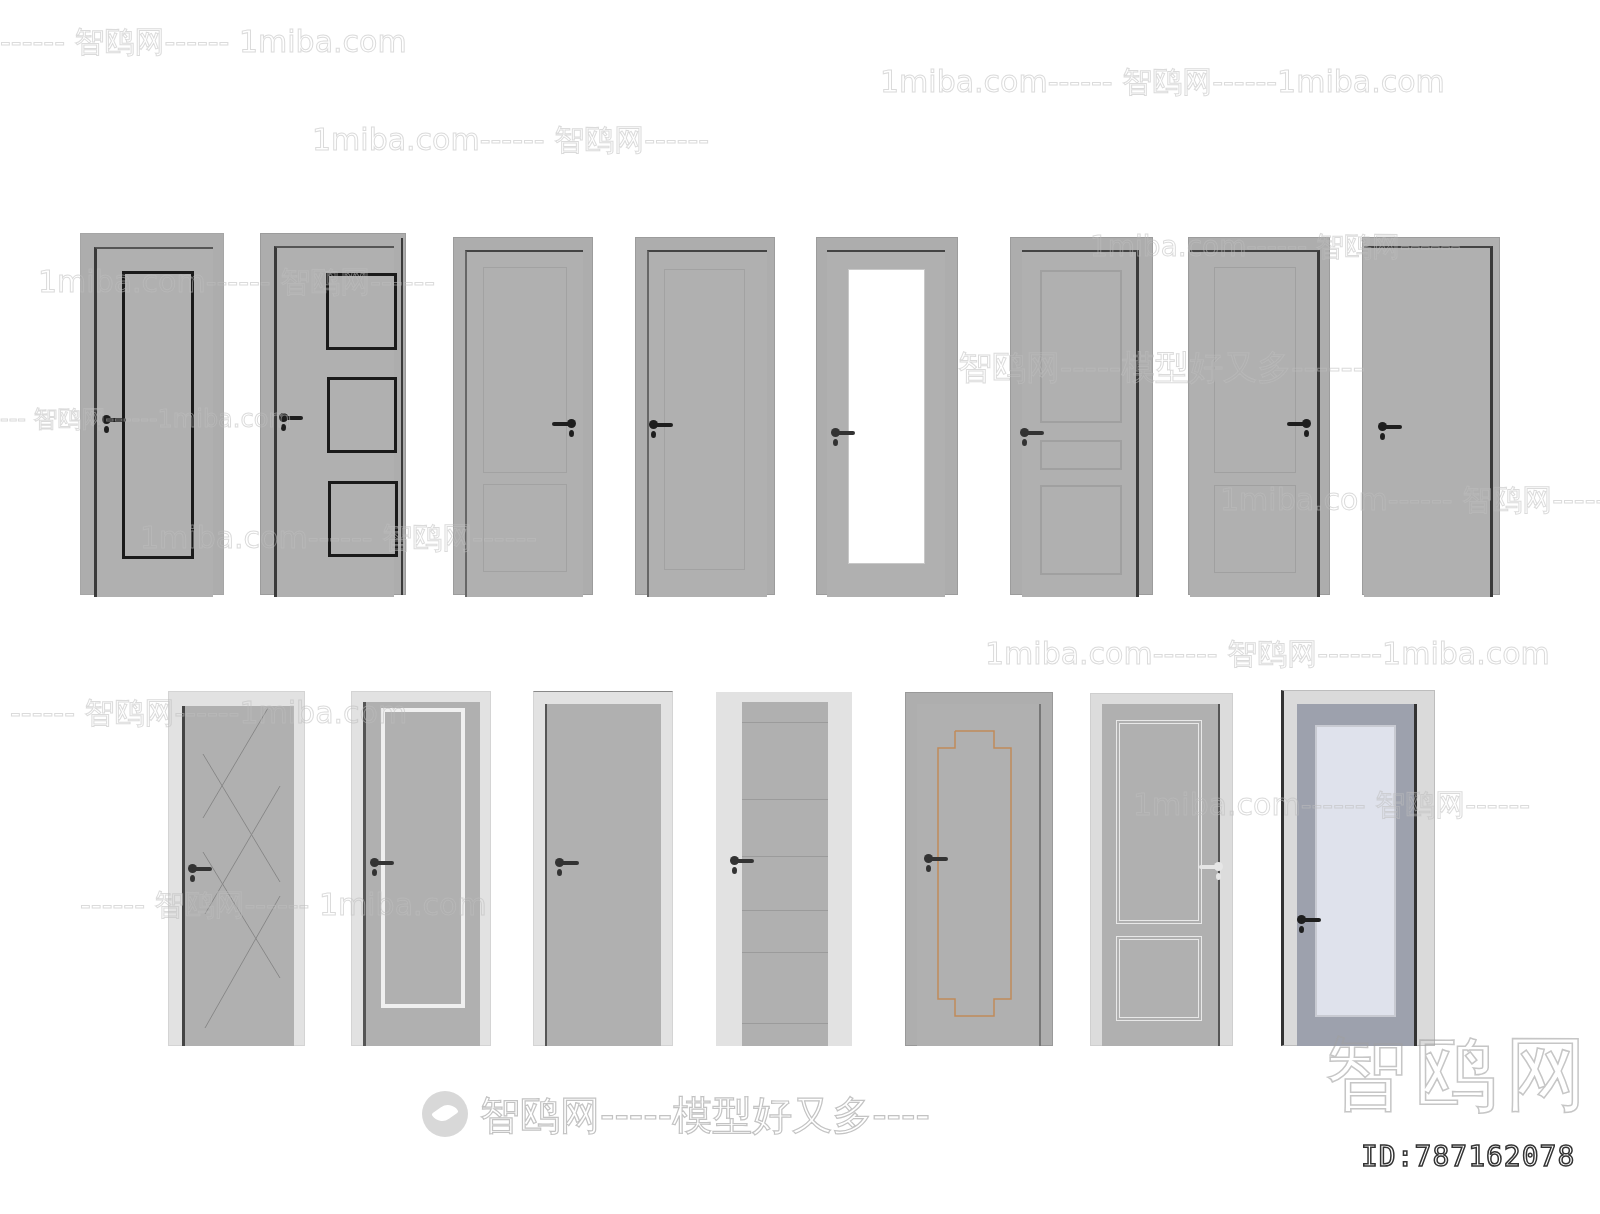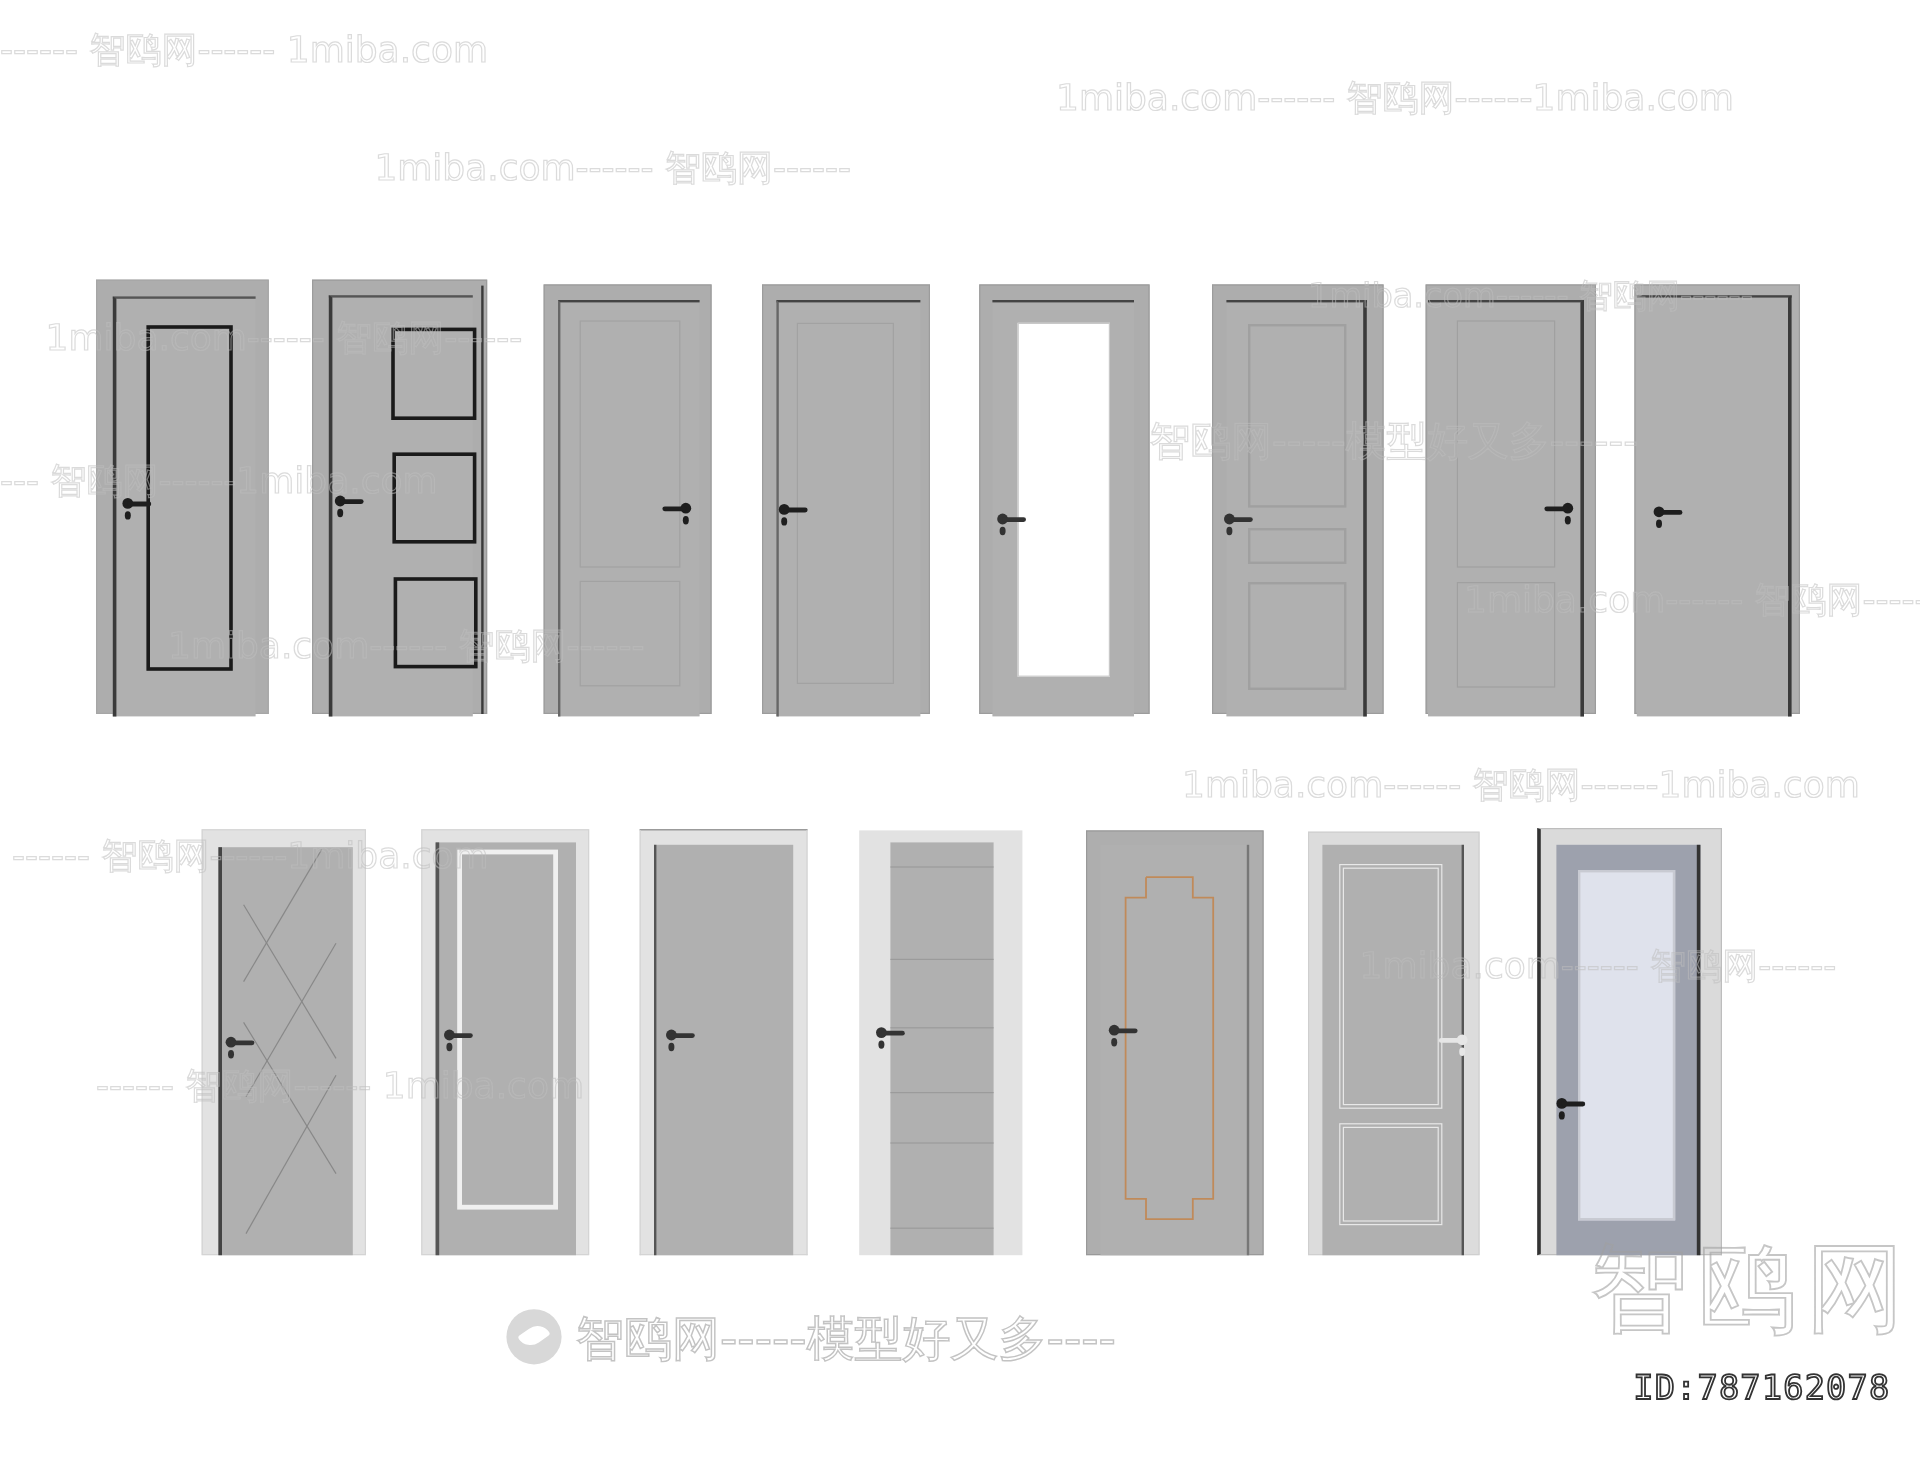--- a/index.html
+++ b/index.html
@@ -56,21 +56,21 @@
 </head>
 <body>
 
 <div id="wm-layer">
     <div class="wm" style="left: 0px; top: 22px; font-size: 30px;">------ 智鸥网------ 1miba.com</div>
     <div class="wm" style="left: 880px; top: 62px; font-size: 30px;">1miba.com------ 智鸥网------1miba.com</div>
     <div class="wm" style="left: 312px; top: 120px; font-size: 30px;">1miba.com------ 智鸥网------</div>
     <div class="wm" style="left: 38px; top: 262px; font-size: 30px;">1miba.com------ 智鸥网------</div>
     <div class="wm" style="left: 1090px; top: 228px; font-size: 28px;">1miba.com------ 智鸥网------</div>
     <div class="wm" style="left: 958px; top: 345px; font-size: 34px;">智鸥网-----模型好又多------</div>
-    <div class="wm" style="left: 0px; top: 381px; font-size: 30px;">--- 智鸥网------1miba.com</div>
+    <div class="wm" style="left: 0px; top: 403px; font-size: 24px;">--- 智鸥网------1miba.com</div>
     <div class="wm" style="left: 140px; top: 518px; font-size: 30px;">1miba.com------ 智鸥网------</div>
     <div class="wm" style="left: 1220px; top: 480px; font-size: 30px;">1miba.com------ 智鸥网------</div>
     <div class="wm" style="left: 985px; top: 634px; font-size: 30px;">1miba.com------ 智鸥网------1miba.com</div>
     <div class="wm" style="left: 10px; top: 693px; font-size: 30px;">------ 智鸥网------1miba.com</div>
     <div class="wm" style="left: 1133px; top: 785px; font-size: 30px;">1miba.com------ 智鸥网------</div>
     <div class="wm" style="left: 80px; top: 885px; font-size: 30px;">------ 智鸥网------ 1miba.com</div>
   </div>
 
 <div>
 

